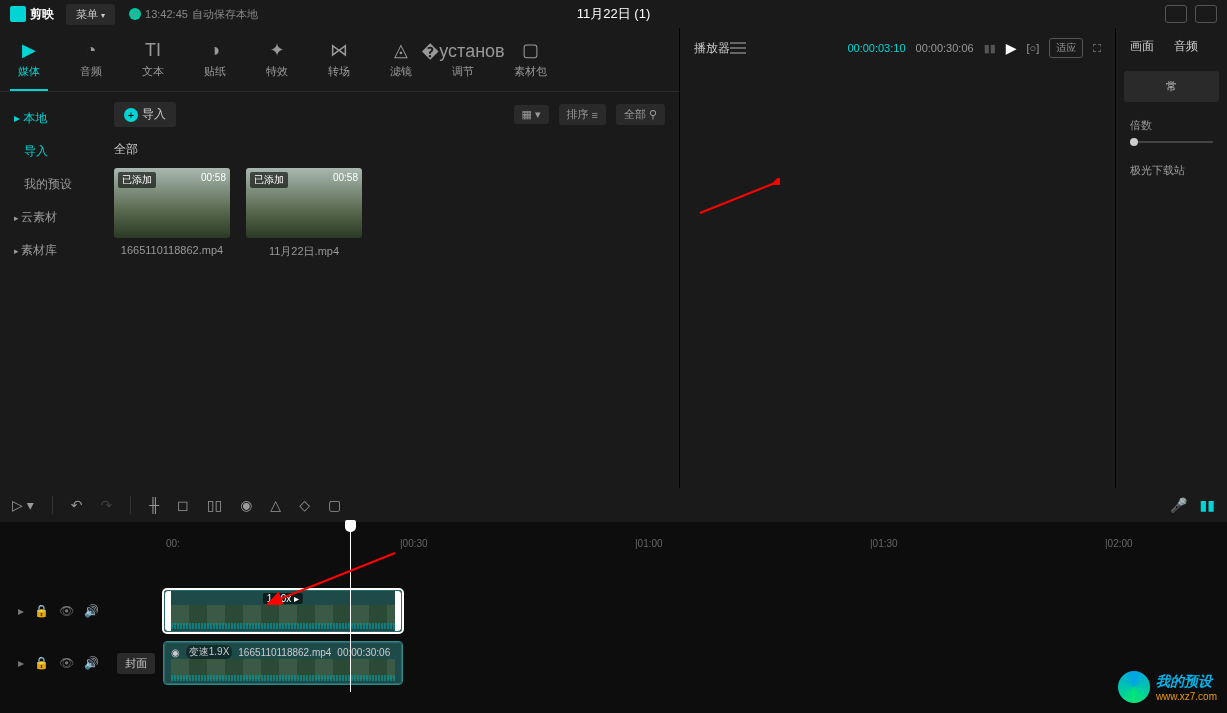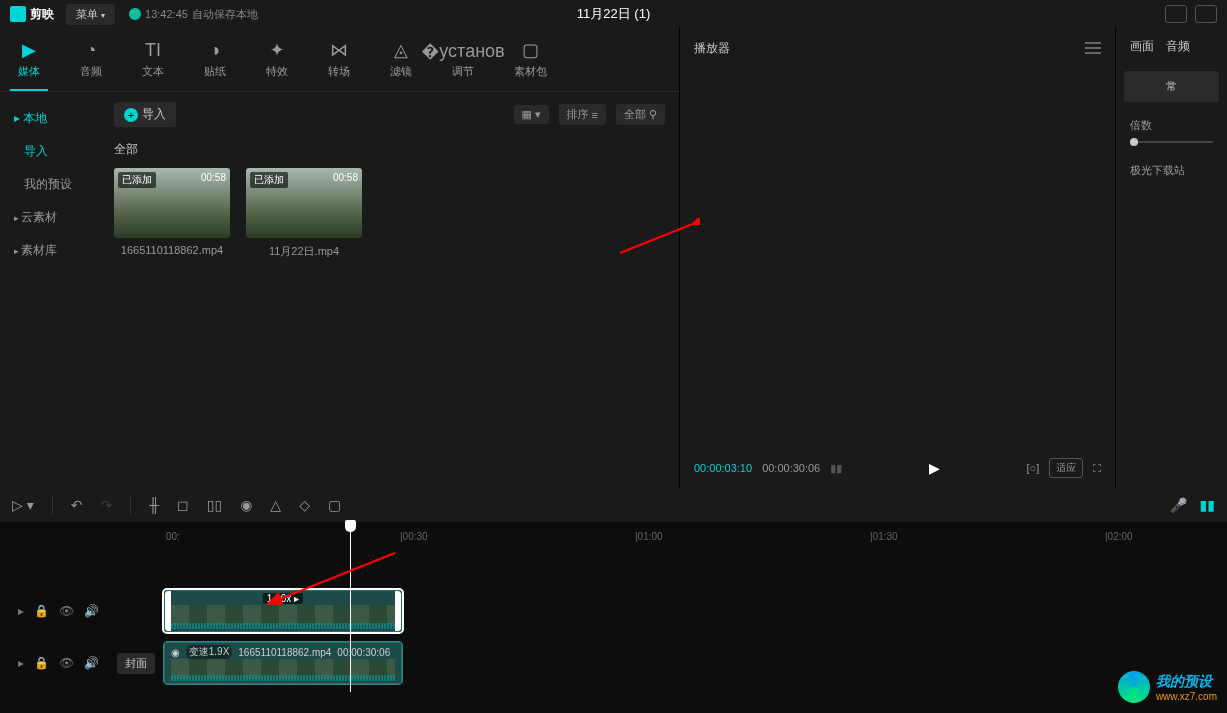--- a/index.html
+++ b/index.html
@@ -43,21 +43,21 @@
 .gallery-label { font-size: 12px; color: #ccc; margin-bottom: 10px; }
 .gallery { display: flex; gap: 16px; flex-wrap: wrap; }
 .thumb { width: 116px; }
 .thumb-img { width: 116px; height: 70px; background: #333; border-radius: 3px; position: relative; overflow: hidden; }
 .thumb-img.bg1 { background: linear-gradient(180deg, #a8b8b0 0%, #5a6a50 60%, #2a3a25 100%); }
 .thumb-badge { position: absolute; top: 4px; left: 4px; background: rgba(0,0,0,0.6); color: #fff; font-size: 10px; padding: 1px 4px; border-radius: 2px; }
 .thumb-dur { position: absolute; top: 4px; right: 4px; color: #fff; font-size: 10px; }
 .thumb-name { font-size: 11px; color: #999; margin-top: 6px; text-align: center; white-space: nowrap; overflow: hidden; text-overflow: ellipsis; }
 
 
-.player-panel { width: 436px; background: #1a1a1a; border-right: 1px solid #000; display: flex; flex-direction: column; }
+.player-panel { width: 436px; background: #1a1a1a; border-right: 1px solid #000; display: flex; flex-direction: row; }
 .player-header { height: 40px; display: flex; align-items: center; justify-content: space-between; padding: 0 14px; font-size: 12px; color: #ccc; }
 .hamburger { display: flex; flex-direction: column; gap: 3px; cursor: pointer; }
 .hamburger span { width: 16px; height: 2px; background: #666; }
 .player-body { flex: 1; position: relative; display: flex; align-items: center; justify-content: center; padding: 0 10px; }
 .player-canvas { width: 416px; height: 236px; background: linear-gradient(180deg, #b8d8e0 0%, #5a8a50 50%, #2a4a25 100%); position: relative; overflow: hidden; }
 .pip-box { position: absolute; left: 4px; top: 136px; width: 162px; height: 92px; border: 1px solid #fff; background: linear-gradient(180deg, #c8d8d0 0%, #4a6a40 100%); }
 .pip-box::before, .pip-box::after { content: ""; position: absolute; width: 6px; height: 6px; background: #fff; border-radius: 50%; }
 .pip-box::before { left: -3px; top: -3px; }
 .pip-box::after { right: -3px; top: -3px; }
 .overlay-text { position: absolute; right: 18px; top: 180px; color: #fff; font-size: 12px; line-height: 1.5; text-align: left; text-shadow: 0 0 3px #000; }
@@ -65,35 +65,35 @@
 
 .player-controls { height: 40px; display: flex; align-items: center; padding: 0 14px; gap: 10px; font-size: 11px; }
 .time-current { color: #00d4d4; }
 .time-total { color: #999; }
 .play-btn { margin-left: auto; margin-right: auto; color: #fff; font-size: 14px; cursor: pointer; }
 .player-right-ctrls { display: flex; gap: 10px; align-items: center; color: #999; }
 .fit-btn { border: 1px solid #555; padding: 2px 6px; border-radius: 3px; font-size: 10px; }
 
 
 .right-panel { width: 111px; background: #1a1a1a; padding: 10px 0; font-size: 12px; overflow: hidden; }
-.prop-tabs { display: flex; gap: 12px; padding: 0 14px 10px; color: #ccc; }
+.prop-tabs { display: flex; gap: 20px; padding: 0 14px 10px; color: #ccc; }
 .prop-section { padding: 8px 14px; background: #2a2a2a; margin: 6px 8px; border-radius: 3px; text-align: center; font-size: 11px; }
 .prop-row { padding: 10px 14px; font-size: 11px; color: #999; }
 .prop-slider { height: 2px; background: #444; margin-top: 8px; position: relative; }
 .prop-slider::after { content: ""; position: absolute; left: 0; top: -3px; width: 8px; height: 8px; background: #ccc; border-radius: 50%; }
 .prop-val { color: #ccc; font-size: 11px; margin-top: 6px; }
 
 
 .timeline-area { height: 225px; background: #0d0d0d; position: relative; }
 .tl-toolbar { height: 34px; background: #1a1a1a; display: flex; align-items: center; padding: 0 12px; gap: 18px; }
 .tl-tool { color: #999; font-size: 14px; cursor: pointer; display: flex; align-items: center; }
 .tl-sep { width: 1px; height: 18px; background: #333; }
 
 .ruler { height: 20px; position: relative; margin-left: 160px; font-size: 10px; color: #666; }
-.ruler-mark { position: absolute; top: 9px; }
+.ruler-mark { position: absolute; top: 16px; }
 .playhead { position: absolute; left: 190px; top: 0; width: 1px; height: 170px; background: #fff; z-index: 10; }
 .playhead::before { content: ""; position: absolute; left: -5px; top: -2px; width: 11px; height: 12px; background: #fff; border-radius: 2px 2px 5px 5px; }
 
 .tracks { position: relative; }
 .track { height: 46px; display: flex; align-items: center; position: relative; margin-top: 6px; }
 .track-head { width: 160px; display: flex; align-items: center; gap: 10px; padding-left: 18px; color: #777; font-size: 12px; }
 .track-clips { flex: 1; position: relative; height: 100%; }
 
 .clip { position: absolute; height: 42px; top: 2px; border-radius: 3px; overflow: hidden; background: #1e4a4a; border: 1px solid #2a6a6a; }
 .clip.selected { outline: 2px solid #fff; }

